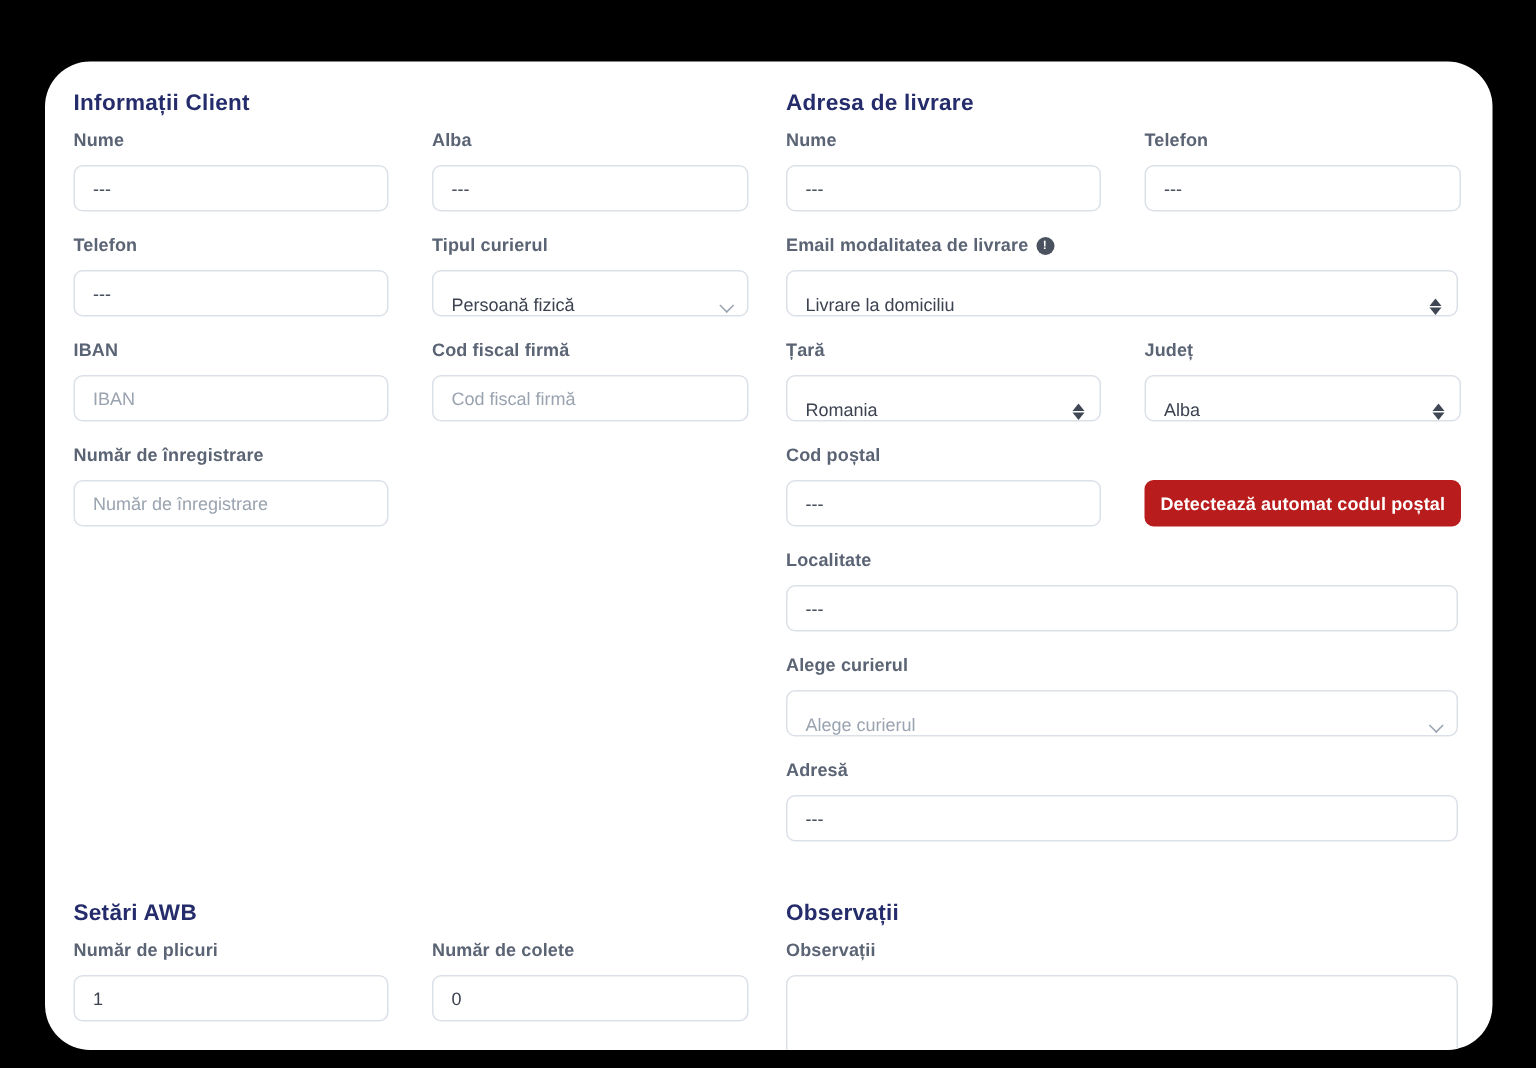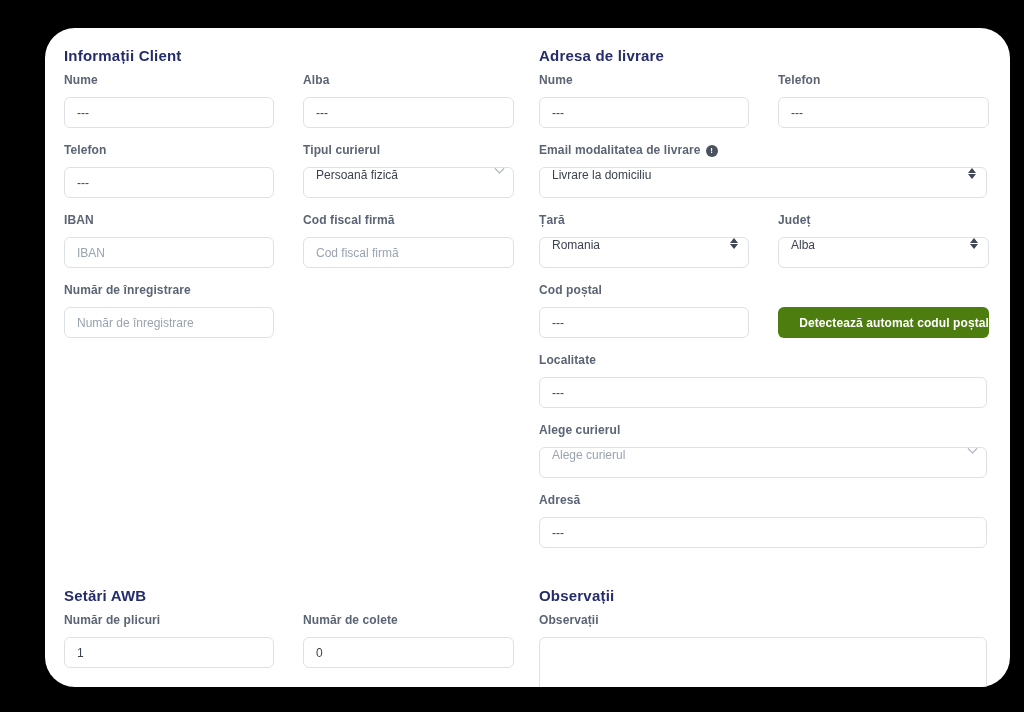--- a/index.html
+++ b/index.html
@@ -5,26 +5,25 @@
   * { box-sizing: border-box; margin: 0; padding: 0; }
   html, body { width: 1024px; height: 712px; }
   body {
     background: #000;
     font-family: "Liberation Sans", sans-serif;
     position: relative;
     overflow: hidden;
   }
   .card {
     position: absolute;
-    left: 30px; top: 28px;
+    left: 30px; top: 41px;
     width: 965px; height: 659px;
     background: #fff;
     border-radius: 30px;
     overflow: hidden;
-    margin-left: 15px;
   }
   .section { position: absolute; width: 448px; }
   .sec-client   { left: 19px;  top: 20px; }
   .sec-delivery { left: 494px; top: 20px; }
   .sec-awb      { left: 19px;  top: 560px; }
   .sec-obs      { left: 494px; top: 560px; }
 
   h2 {
     font-size: 15px;
     font-weight: 700;
@@ -68,21 +67,21 @@
   .select {
     width: 100%;
     height: 31px;
     border: 1px solid #dce1e8;
     border-radius: 6px;
     padding: 0 10px 0 12px;
     font-size: 12px;
     color: #3c4250;
     background: #fff;
     display: flex;
-    align-items: flex-start;
+    align-items: flex-end;
     justify-content: space-between;
     cursor: pointer;
   }
   .select .val { color: #3c4250; }
   .select .val.muted { color: #9aa3b0; }
   .chev {
     width: 7px; height: 7px;
     border-right: 1.6px solid #9aa3b0;
     border-bottom: 1.6px solid #9aa3b0;
     transform: rotate(45deg) translate(-2px,-2px);
@@ -119,28 +118,27 @@
     font-weight: 700;
     line-height: 1;
     flex: 0 0 auto;
   }
   .btn {
     width: 100%;
     height: 31px;
     margin-top: 23px;
     border: none;
     border-radius: 6px;
-    background: #4d7c0f;
+    background: #b91c1c;
     color: #fff;
     font-size: 12px;
     font-weight: 600;
     font-family: "Liberation Sans", sans-serif;
     cursor: pointer;
     letter-spacing: 0.1px;
-    text-align: right;
   }
   .error {
     margin-top: 4px;
     font-size: 12px;
     font-weight: 700;
     color: #fb3e60;
     letter-spacing: 0.1px;
   }
   textarea.inp {
     height: 76px;

